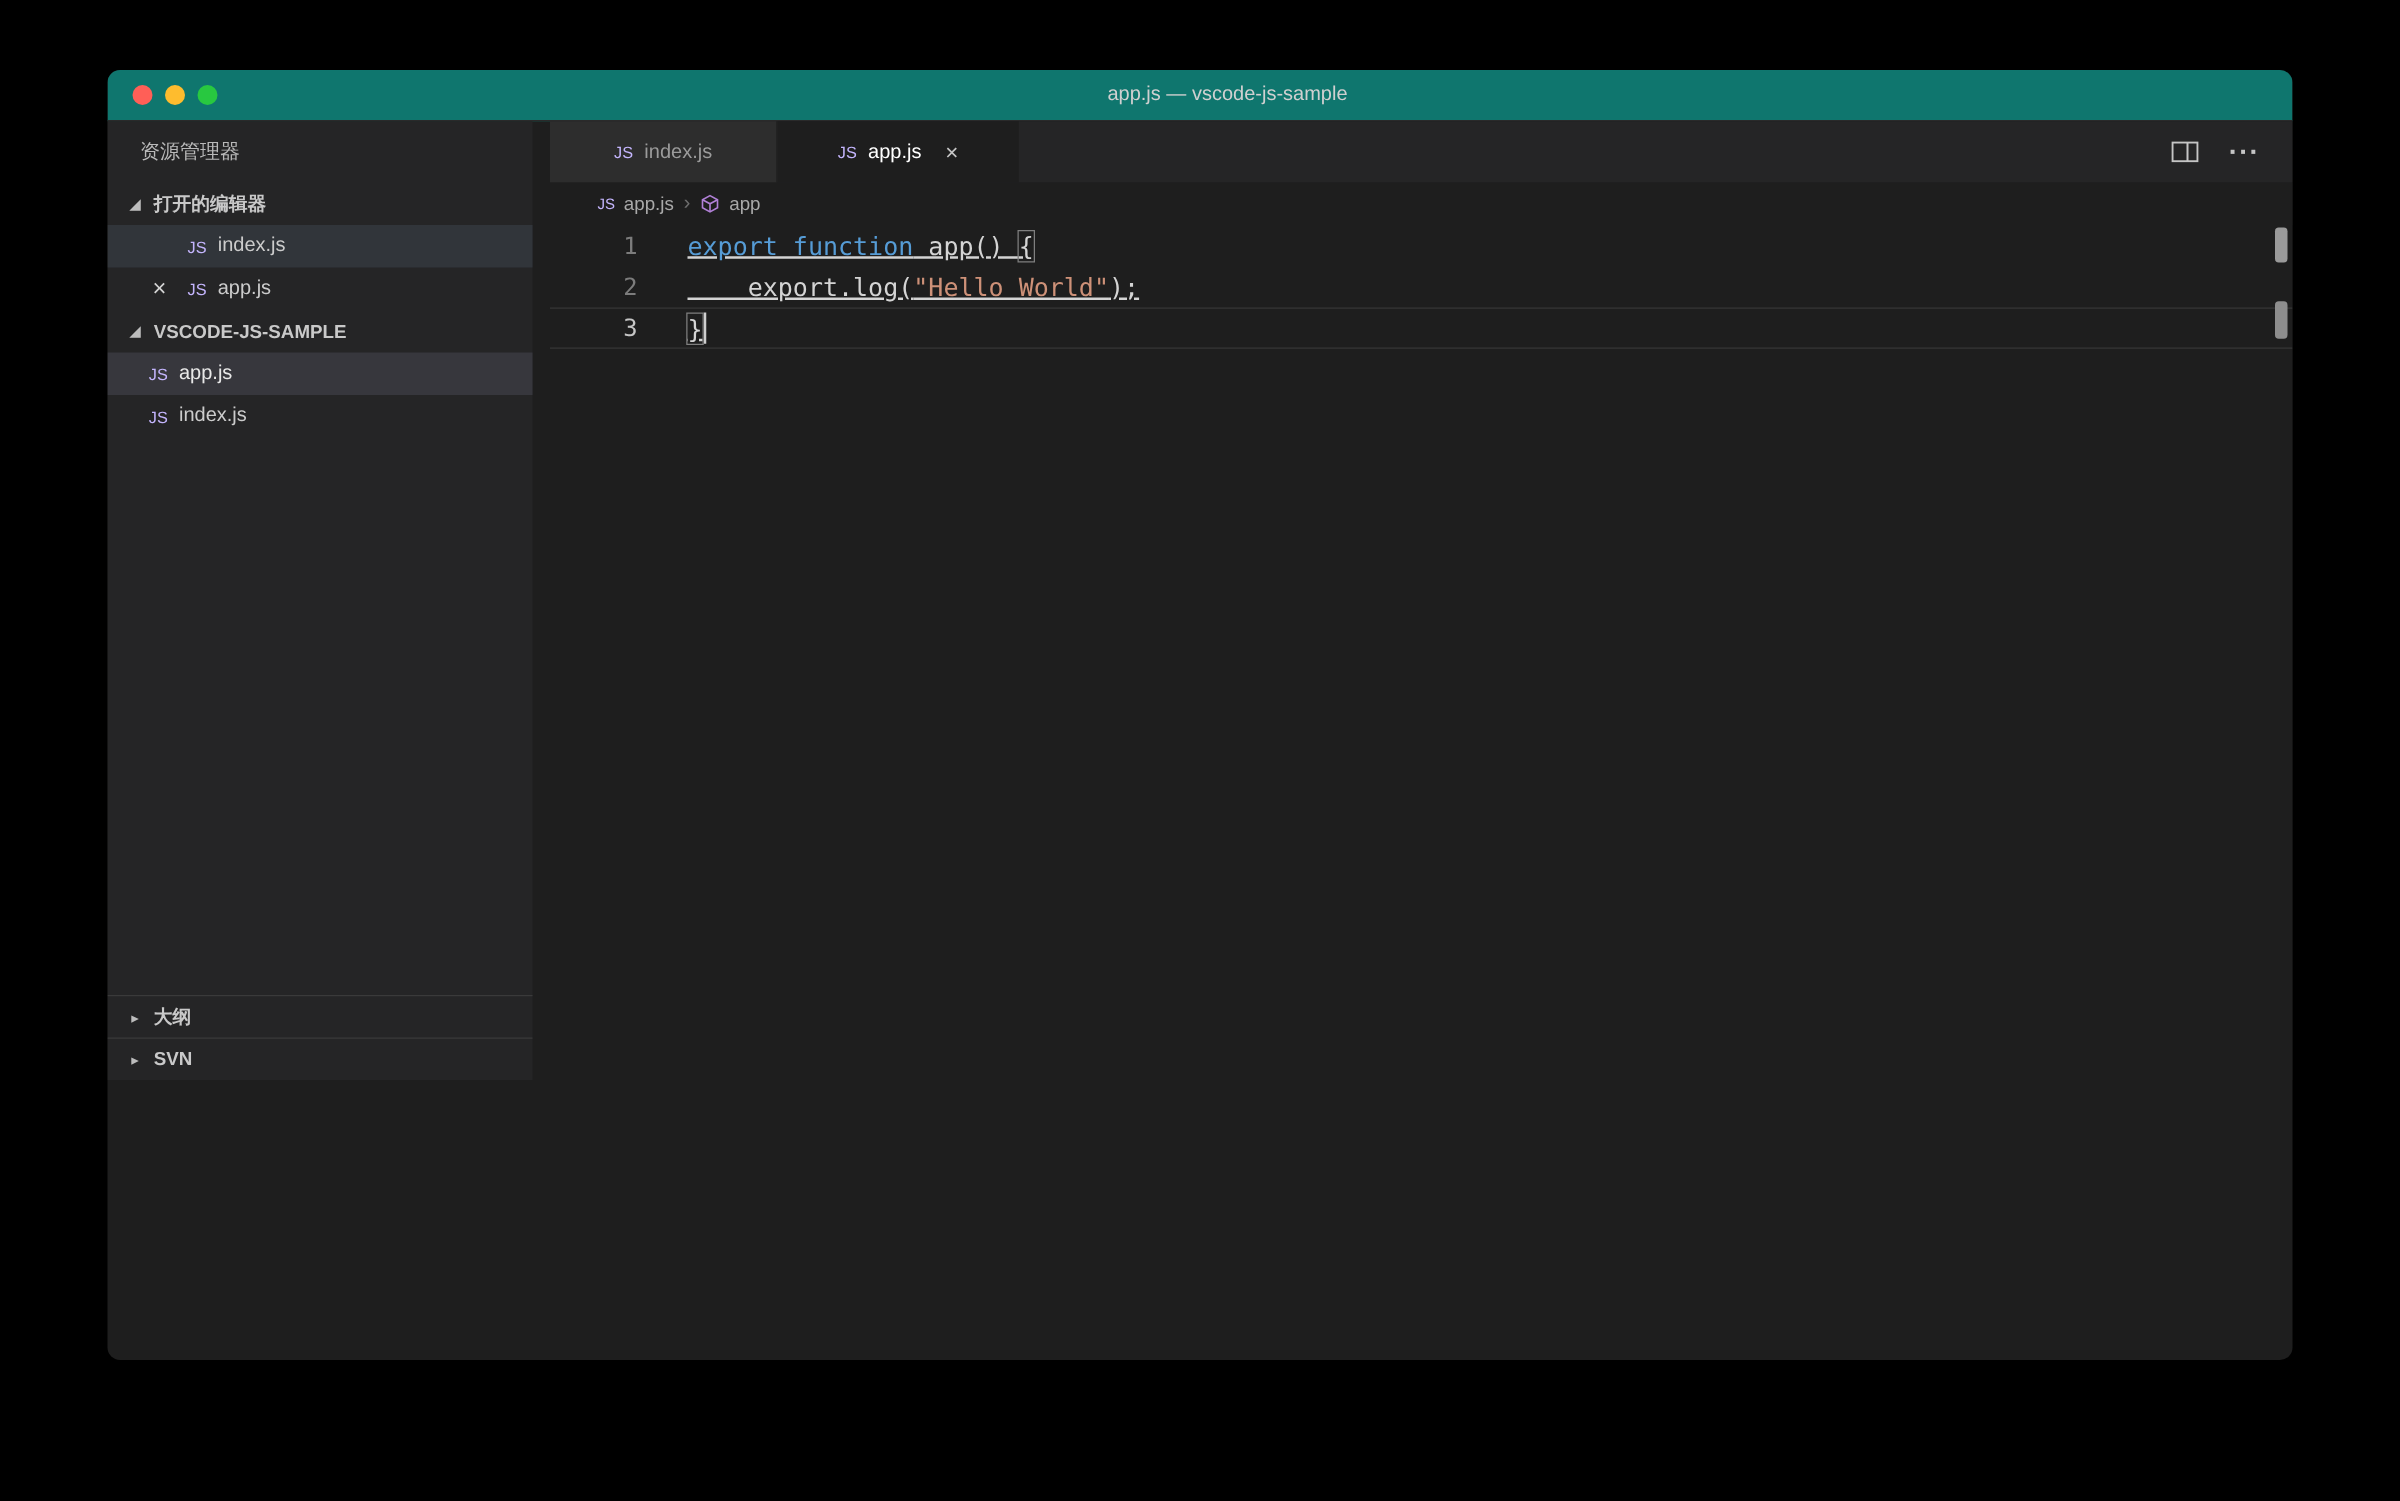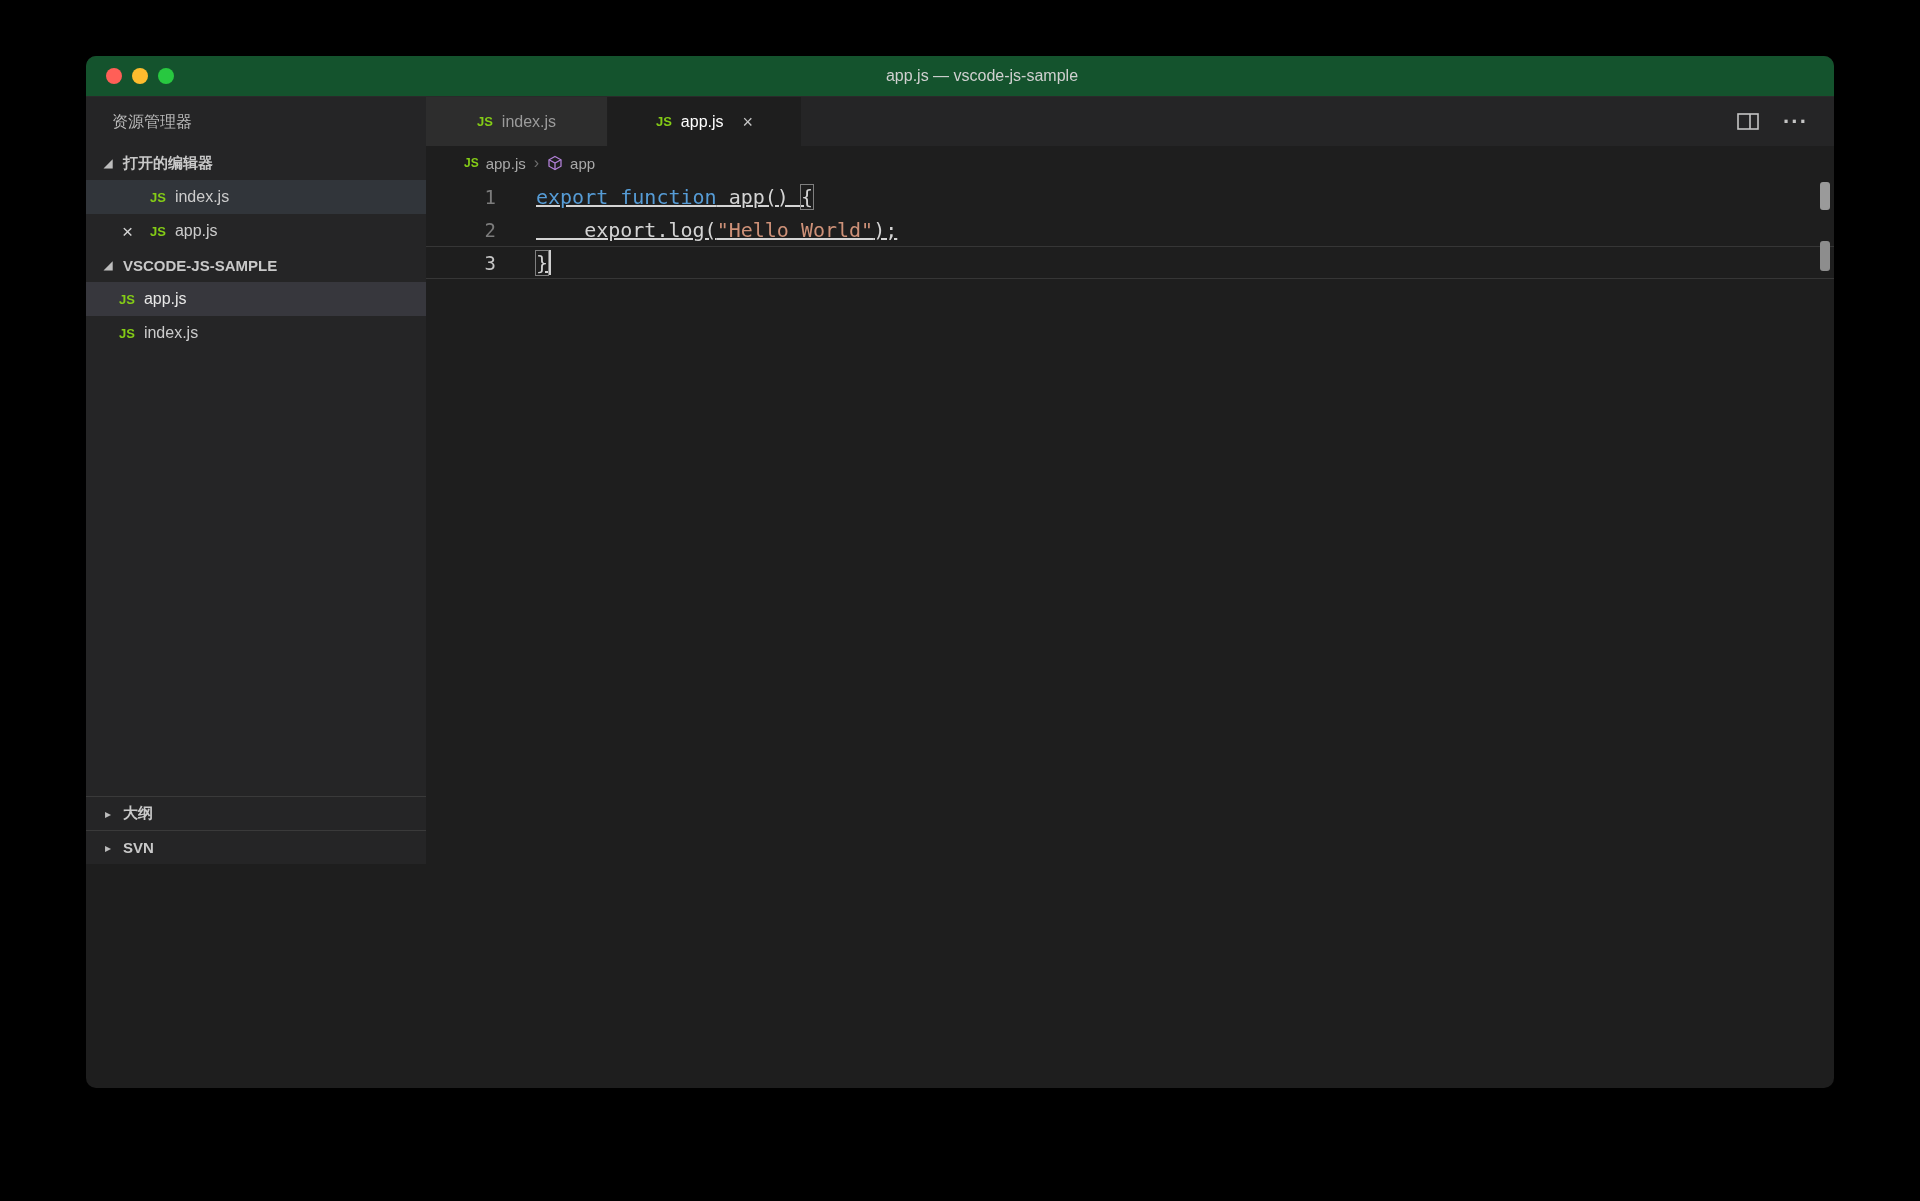--- a/index.html
+++ b/index.html
@@ -1,34 +1,34 @@
 <!DOCTYPE html>
 <html><head>
 <meta charset="utf-8">
 <style>
   html,body{margin:0;padding:0;background:#000;width:1920px;height:1201px;overflow:hidden;
     font-family:"Liberation Sans","DejaVu Sans",sans-serif;}
   .window{position:absolute;left:86px;top:56px;width:1748px;height:1032px;background:#1e1e1e;
     border-radius:10px;overflow:hidden;}
   
-  .titlebar{height:40px;background:#14532d;border-bottom:1px solid #2a2a2a;display:flex;
+  .titlebar{height:40px;background:#0f766e;border-bottom:1px solid #2a2a2a;display:flex;
     align-items:center;position:relative;padding-left:44px;}
   .traffic{position:absolute;left:20px;top:0;height:40px;display:flex;align-items:center;gap:10px;}
   .tl{width:16px;height:16px;border-radius:50%;display:inline-block;}
   .tl.red{background:#ff5f57;}.tl.yellow{background:#febc2e;}.tl.green{background:#28c840;}
   .win-title{flex:1;text-align:center;color:#d0d0d0;font-size:16px;font-weight:500;}
   
-  .main{display:flex;height:767px;}
+  .main{display:flex;height:767px;gap:14px;}
   
   .sidebar{width:340px;flex:none;background:#252526;position:relative;color:#cccccc;}
   .sidebar-header{height:49px;line-height:49px;padding-left:26px;font-size:16px;color:#b9b9b9;}
   .row{height:34px;display:flex;align-items:center;font-size:16px;color:#cccccc;box-sizing:border-box;}
   .row.section{font-weight:bold;font-size:15px;color:#c9c9c9;padding-left:15px;gap:8px;}
   .twistie{font-size:12px;color:#bdbdbd;width:14px;text-align:center;flex:none;}
-  .js-icon{color:#84cc16;font-weight:bold;font-size:13px;margin-right:9px;flex:none;letter-spacing:0;}
+  .js-icon{color:#c4b5fd;font-weight:normal;font-size:13px;margin-right:9px;flex:none;letter-spacing:0;}
   .row.oe-item{padding-left:64px;}
   .row.oe-item.hovered{background:#31353a;}
   .row.oe-item.with-close{padding-left:36px;}
   .close-x{font-size:19px;color:#d4d4d4;width:28px;flex:none;line-height:1;}
   .row.tree-item{padding-left:33px;}
   .row.tree-item.selected{background:#37373d;color:#e8e8e8;}
   .sidebar-bottom{position:absolute;left:0;right:0;bottom:0;}
   .panel-row{height:34px;border-top:1px solid #3a3a3a;display:flex;align-items:center;gap:8px;
     padding-left:15px;font-weight:bold;font-size:15px;color:#c9c9c9;box-sizing:border-box;}
   

